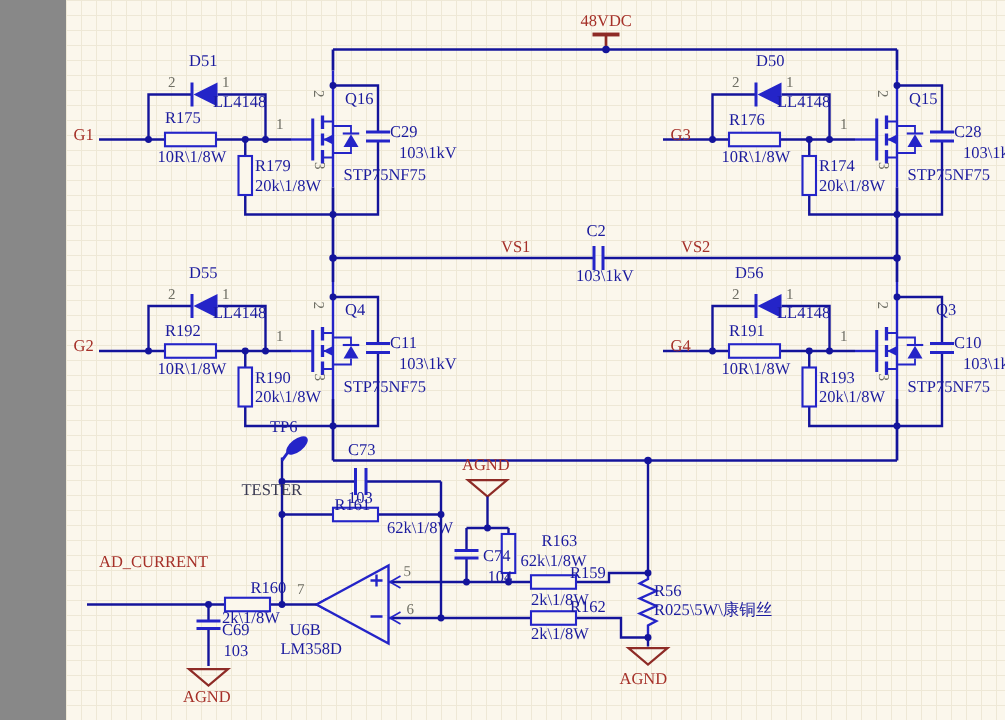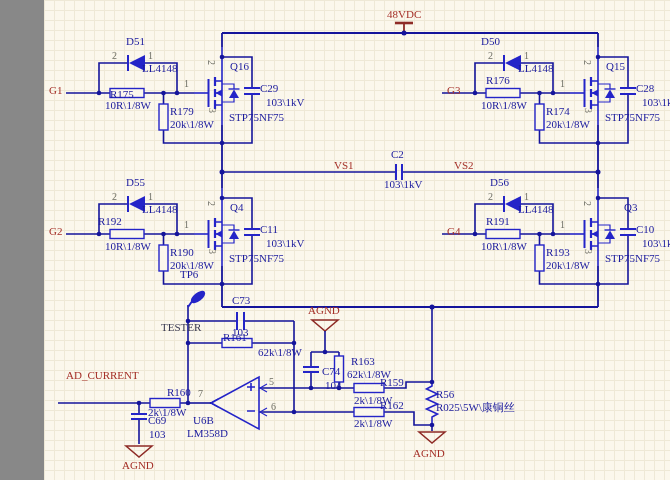--- a/index.html
+++ b/index.html
@@ -175,33 +175,33 @@
 <span class="lb red" style="left:22px;top:370px">AD_CURRENT</span>
 <span class="lb red" style="left:264px;top:305px">AGND</span>
 <span class="lb red" style="left:369px;top:448px">AGND</span>
 <span class="lb red" style="left:78px;top:460px">AGND</span>
 <span class="lb dk" style="left:117px;top:322px">TESTER</span>
 
 <span class="lb" style="left:82px;top:36px">D51</span>
 <span class="lb" style="left:98px;top:63px">LL4148</span>
 <span class="lb gray" style="left:68px;top:51px">2</span>
 <span class="lb gray" style="left:104px;top:51px">1</span>
-<span class="lb" style="left:66px;top:89px">R175</span>
+<span class="lb" style="left:66px;top:74px">R175</span>
 <span class="lb" style="left:61px;top:100px">10R\1/8W</span>
 <span class="lb" style="left:126px;top:106px">R179</span>
 <span class="lb" style="left:126px;top:119px">20k\1/8W</span>
 <span class="lb gray" style="left:140px;top:79px">1</span>
 <span class="lb" style="left:186px;top:61px">Q16</span>
 <span class="lb" style="left:185px;top:112px">STP75NF75</span>
 <span class="lb gray rot" style="left:172px;top:60px">2</span>
 <span class="lb gray rot" style="left:173px;top:108px">3</span>
 <span class="lb" style="left:216px;top:83px">C29</span>
 <span class="lb" style="left:222px;top:97px">103\1kV</span>
 
-<span class="lb" style="left:437px;top:36px">D50</span>
+<span class="lb" style="left:460px;top:36px">D50</span>
 <span class="lb" style="left:474px;top:63px">LL4148</span>
 <span class="lb gray" style="left:444px;top:51px">2</span>
 <span class="lb gray" style="left:480px;top:51px">1</span>
 <span class="lb" style="left:442px;top:75px">R176</span>
 <span class="lb" style="left:437px;top:100px">10R\1/8W</span>
 <span class="lb" style="left:502px;top:106px">R174</span>
 <span class="lb" style="left:502px;top:119px">20k\1/8W</span>
 <span class="lb gray" style="left:516px;top:79px">1</span>
 <span class="lb" style="left:562px;top:61px">Q15</span>
 <span class="lb" style="left:561px;top:112px">STP75NF75</span>
@@ -210,21 +210,21 @@
 <span class="lb" style="left:592px;top:83px">C28</span>
 <span class="lb" style="left:598px;top:97px">103\1kV</span>
 
 <span class="lb" style="left:347px;top:149px">C2</span>
 <span class="lb" style="left:340px;top:179px">103\1kV</span>
 
 <span class="lb" style="left:82px;top:177px">D55</span>
 <span class="lb" style="left:98px;top:204px">LL4148</span>
 <span class="lb gray" style="left:68px;top:192px">2</span>
 <span class="lb gray" style="left:104px;top:192px">1</span>
-<span class="lb" style="left:54px;top:216px">R192</span>
+<span class="lb" style="left:66px;top:216px">R192</span>
 <span class="lb" style="left:61px;top:241px">10R\1/8W</span>
 <span class="lb" style="left:126px;top:247px">R190</span>
 <span class="lb" style="left:126px;top:260px">20k\1/8W</span>
 <span class="lb gray" style="left:140px;top:220px">1</span>
 <span class="lb" style="left:186px;top:202px">Q4</span>
 <span class="lb" style="left:185px;top:253px">STP75NF75</span>
 <span class="lb gray rot" style="left:172px;top:201px">2</span>
 <span class="lb gray rot" style="left:173px;top:249px">3</span>
 <span class="lb" style="left:216px;top:224px">C11</span>
 <span class="lb" style="left:222px;top:238px">103\1kV</span>
@@ -238,28 +238,28 @@
 <span class="lb" style="left:502px;top:247px">R193</span>
 <span class="lb" style="left:502px;top:260px">20k\1/8W</span>
 <span class="lb gray" style="left:516px;top:220px">1</span>
 <span class="lb" style="left:580px;top:202px">Q3</span>
 <span class="lb" style="left:561px;top:253px">STP75NF75</span>
 <span class="lb gray rot" style="left:548px;top:201px">2</span>
 <span class="lb gray rot" style="left:549px;top:249px">3</span>
 <span class="lb" style="left:592px;top:224px">C10</span>
 <span class="lb" style="left:598px;top:238px">103\1kV</span>
 
-<span class="lb" style="left:136px;top:269px">TP6</span>
+<span class="lb" style="left:136px;top:280px">TP6</span>
 <span class="lb" style="left:188px;top:295px">C73</span>
 <span class="lb" style="left:188px;top:327px">103</span>
 <span class="lb" style="left:179px;top:332px">R161</span>
 <span class="lb" style="left:214px;top:347px">62k\1/8W</span>
 <span class="lb" style="left:278px;top:366px">C74</span>
 <span class="lb" style="left:281px;top:380px">104</span>
-<span class="lb" style="left:307px;top:356px">R163</span>
+<span class="lb" style="left:317px;top:356px">R163</span>
 <span class="lb" style="left:303px;top:369px">62k\1/8W</span>
 <span class="lb" style="left:336px;top:377px">R159</span>
 <span class="lb" style="left:310px;top:395px">2k\1/8W</span>
 <span class="lb" style="left:336px;top:400px">R162</span>
 <span class="lb" style="left:310px;top:418px">2k\1/8W</span>
 <span class="lb" style="left:392px;top:389px">R56</span>
 <span class="lb" style="left:392px;top:402px">R025\5W\康铜丝</span>
 <span class="lb" style="left:123px;top:387px">R160</span>
 <span class="lb" style="left:104px;top:407px">2k\1/8W</span>
 <span class="lb" style="left:104px;top:415px">C69</span>

